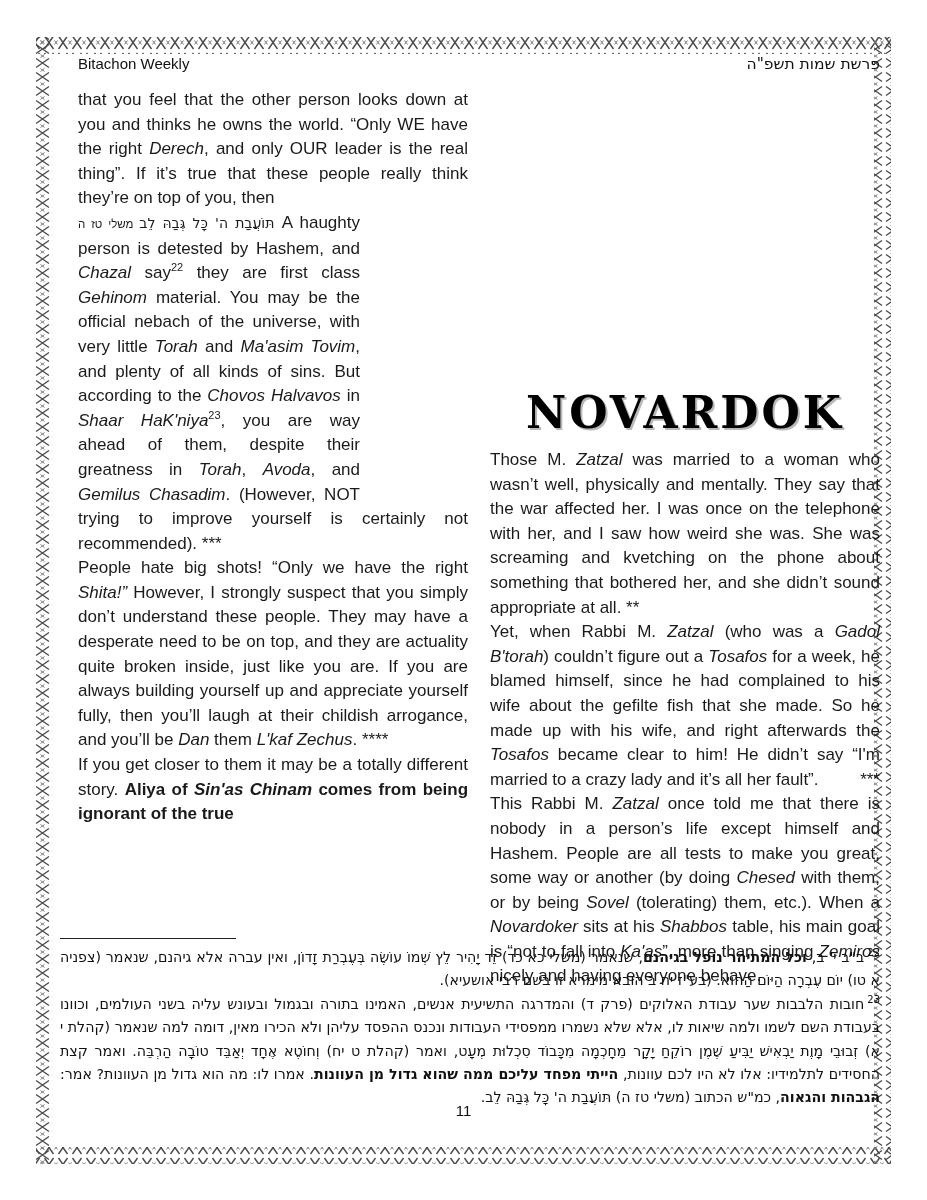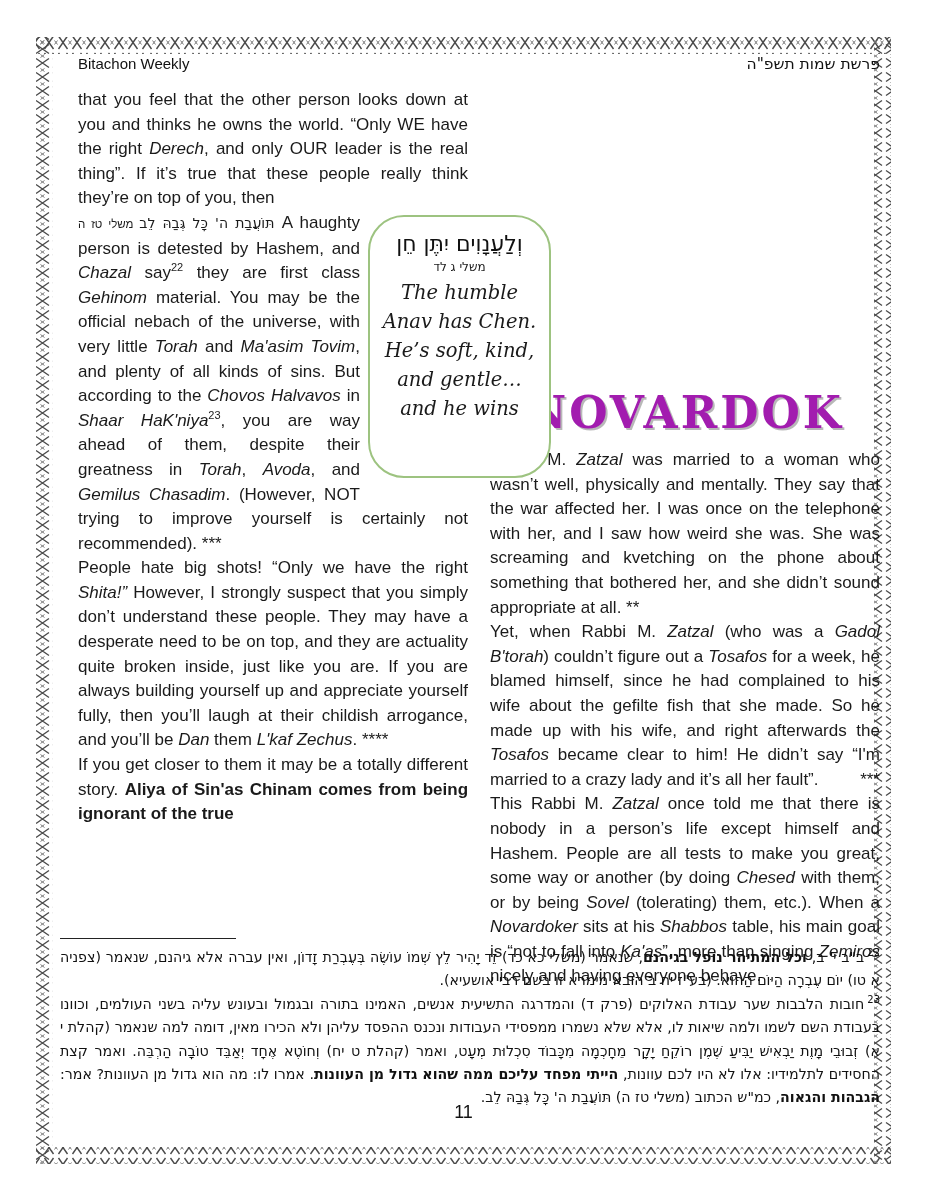--- a/index.html
+++ b/index.html
@@ -11,39 +11,39 @@
   .header .heb{direction:rtl;font-family:"DejaVu Sans",sans-serif;font-size:15.5px;}
   .content{position:absolute;top:88px;left:78px;width:802px;display:flex;gap:22px;}
   .col{width:390px;font-size:17px;line-height:24.6px;text-align:justify;}
   .col p{margin:0;}
   .rel{position:relative;}
   .mark-right{position:absolute;right:0;bottom:0;}
   .sp-r{float:right;width:108px;height:290px;}
   .sp-l{float:left;width:75px;height:292px;}
   .bold-intro span{font-weight:700;}
   .novardok{margin:8px 0 10px 0;text-align:center;font-family:"DejaVu Serif",serif;
-            font-weight:700;font-size:44px;line-height:50px;letter-spacing:3px;color:#a21caf;
+            font-weight:700;font-size:44px;line-height:50px;letter-spacing:3px;color:#000000;
             text-shadow:2px 2px 0 rgba(0,0,0,0.28);}
   .heb-big{font-family:"DejaVu Sans",sans-serif;font-size:14px;}
   .heb-small{font-family:Liberation Sans, sans-serif;font-size:11.5px;}
   sup{font-size:11px;line-height:0;vertical-align:super;}
   .quote-box{position:absolute;left:290px;top:127px;width:183px;height:263px;
              border:2.5px solid #9dc380;border-radius:36px;text-align:center;
              box-sizing:border-box;padding-top:12px;background:#fff;}
   .quote-box .qb-heb{direction:rtl;font-family:"DejaVu Sans",sans-serif;font-size:22px;line-height:30px;color:#111;}
   .quote-box .qb-src{direction:rtl;font-family:"DejaVu Sans",sans-serif;font-size:12px;margin-top:1px;}
   .quote-box .qb-en{font-family:"DejaVu Serif",serif;font-style:italic;font-size:19.5px;
                     line-height:29px;margin-top:4px;padding:0 10px;}
   .footnotes{position:absolute;top:938px;left:60px;width:820px;}
   .fn-sep{width:176px;border-top:1.6px solid #222;margin-bottom:7px;}
   .fn{direction:rtl;text-align:justify;font-family:"DejaVu Sans",sans-serif;
       font-size:14.2px;line-height:23.4px;color:#111;margin:0;}
   .fn sup{font-size:10px;margin-left:3px;}
   .page-num{position:absolute;top:1102px;left:0;width:927px;text-align:center;
-            font-size:18px;color:#111;}
+            font-size:15px;color:#111;}
 </style>
 </head>
 <body>
 
 <div class="page">
 
   <svg class="border-frame" width="927" height="1200" aria-hidden="true">
     <defs>
       <pattern id="xh" width="14" height="17" patternUnits="userSpaceOnUse">
         <path d="M2.5,2 L11.5,15 M11.5,2 L2.5,15" stroke="#4a4a4a" stroke-width="1.4" fill="none"></path>
@@ -65,35 +65,30 @@
     <span class="heb">פרשת שמות תשפ"ה</span>
   </div>
 
   <div class="content">
 
     <div class="col">
       <p><span><span>that you feel that the other person looks down at you and thinks he owns the world. “Only WE have the right </span><span style="font-style: italic;">Derech</span><span>, and only OUR leader is the real thing”. If it’s true that these people really think they’re on top of you, then </span></span></p>
       <p><span class="sp-r"></span></p>
       <p><span><span class="heb-big">תּוֹעֲבַת ה' כָּל גְּבַהּ לֵב</span><span class="heb-small"> משלי טז ה</span><span> A haughty person is detested by Hashem, and </span><span style="font-style: italic;">Chazal</span><span> say</span><sup>22</sup><span> they are first class </span><span style="font-style: italic;">Gehinom</span><span> material. You may be the official nebach of the universe, with very little </span><span style="font-style: italic;">Torah</span><span> and </span><span style="font-style: italic;">Ma'asim Tovim</span><span>, and plenty of all kinds of sins. But according to the </span><span style="font-style: italic;">Chovos Halvavos</span><span> in </span><span style="font-style: italic;">Shaar HaK'niya</span><sup>23</sup><span>, you are way ahead of them, despite their greatness in </span><span style="font-style: italic;">Torah</span><span>, </span><span style="font-style: italic;">Avoda</span><span>, and </span><span style="font-style: italic;">Gemilus Chasadim</span><span>. (However, NOT trying to improve yourself is certainly not recommended). ***</span></span></p>
       <p><span><span>People hate big shots! “Only we have the right </span><span style="font-style: italic;">Shita!”</span><span> However, I strongly suspect that you simply don’t understand these people. They may have a desperate need to be on top, and they are actuality quite broken inside, just like you are. If you are always building yourself up and appreciate yourself fully, then you’ll laugh at their childish arrogance, and you’ll be </span><span style="font-style: italic;">Dan</span><span> them </span><span style="font-style: italic;">L'kaf Zechus</span><span>. ****</span></span></p>
-      <p><span><span>If you get closer to them it may be a totally different story. </span><span style="font-weight: 700;">Aliya of </span><span style="font-weight: 700;">Sin'as Chinam</span><span style="font-weight: 700;"> comes from being ignorant of the true</span></span></p>
+      <p><span><span>If you get closer to them it may be a totally different story. </span><span style="font-weight: 700;">Aliya of </span><span style="font-style: italic; font-weight: 700;">Sin'as Chinam</span><span style="font-weight: 700;"> comes from being ignorant of the true</span></span></p>
     </div>
 
     <div class="col">
       <h2 class="novardok"><span class="sp-l"></span><span>NOVARDOK</span></h2>
       <p><span><span>Those M. </span><span style="font-style: italic;">Zatzal</span><span> was married to a woman who wasn’t well, physically and mentally. They say that the war affected her. I was once on the telephone with her, and I saw how weird she was. She was screaming and kvetching on the phone about something that bothered her, and she didn’t sound appropriate at all. **</span></span></p>
       <p class="rel"><span><span>Yet, when Rabbi M. </span><span style="font-style: italic;">Zatzal</span><span> (who was a </span><span style="font-style: italic;">Gadol B'torah</span><span>) couldn’t figure out a </span><span style="font-style: italic;">Tosafos</span><span> for a week, he blamed himself, since he had complained to his wife about the gefilte fish that she made. So he made up with his wife, and right afterwards the </span><span style="font-style: italic;">Tosafos</span><span> became clear to him! He didn’t say “I'm married to a crazy lady and it’s all her fault”.</span><span class="mark-right">***</span></span></p>
       <p><span><span>This Rabbi M. </span><span style="font-style: italic;">Zatzal</span><span> once told me that there is nobody in a person’s life except himself and Hashem. People are all tests to make you great, some way or another (by doing </span><span style="font-style: italic;">Chesed</span><span> with them, or by being </span><span style="font-style: italic;">Sovel</span><span> (tolerating) them, etc.). When a </span><span style="font-style: italic;">Novardoker</span><span> sits at his </span><span style="font-style: italic;">Shabbos</span><span> table, his main goal is “not to fall into </span><span style="font-style: italic;">Ka'as</span><span>”, more than singing </span><span style="font-style: italic;">Zemiros</span><span> nicely and having everyone behave.</span></span></p>
     </div>
 
-    <div class="quote-box">
-      <div class="qb-heb">וְלַעֲנָוִים יִתֶּן חֵן</div>
-      <div class="qb-src">משלי ג לד</div>
-      <div class="qb-en">The humble Anav has Chen. He’s soft, kind, and gentle… and he wins</div>
-    </div>
 
   </div>
 
   <div class="footnotes">
     <div class="fn-sep"></div>
     <p class="fn"><sup>22</sup><span><span>ב"ב י' ב, </span><span style="font-weight: 700;">וכל המתיהר נופל בגיהנם</span><span>, שנאמר (משלי כא כד) זֵד יָהִיר לֵץ שְׁמוֹ עוֹשֶׂה בְּעֶבְרַת זָדוֹן, ואין עברה אלא גיהנם, שנאמר (צפניה א טו) יוֹם עֶבְרָה הַיּוֹם הַהוּא. (בע"ז יח ב הובא מימרא זו בשם רבי אושעיא).</span></span></p>
     <p class="fn"><sup>23</sup><span><span>חובות הלבבות שער עבודת האלוקים (פרק ד) והמדרגה התשיעית אנשים, האמינו בתורה ובגמול ובעונש עליה בשני העולמים, וכוונו בעבודת השם לשמו ולמה שיאות לו, אלא שלא נשמרו ממפסידי העבודות ונכנס ההפסד עליהן ולא הכירו מאין, דומה למה שנאמר (קהלת י א) זְבוּבֵי מָוֶת יַבְאִישׁ יַבִּיעַ שֶׁמֶן רוֹקֵחַ יָקָר מֵחָכְמָה מִכָּבוֹד סִכְלוּת מְעָט, ואמר (קהלת ט יח) וְחוֹטֶא אֶחָד יְאַבֵּד טוֹבָה הַרְבֵּה. ואמר קצת החסידים לתלמידיו: אלו לא היו לכם עוונות, </span><span style="font-weight: 700;">הייתי מפחד עליכם ממה שהוא גדול מן העוונות</span><span>. אמרו לו: מה הוא גדול מן העוונות? אמר: </span><span style="font-weight: 700;">הגבהות והגאוה</span><span>, כמ"ש הכתוב (משלי טז ה) תּוֹעֲבַת ה' כָּל גְּבַהּ לֵב.</span></span></p>
   </div>
 
   <div class="page-num">11</div>

